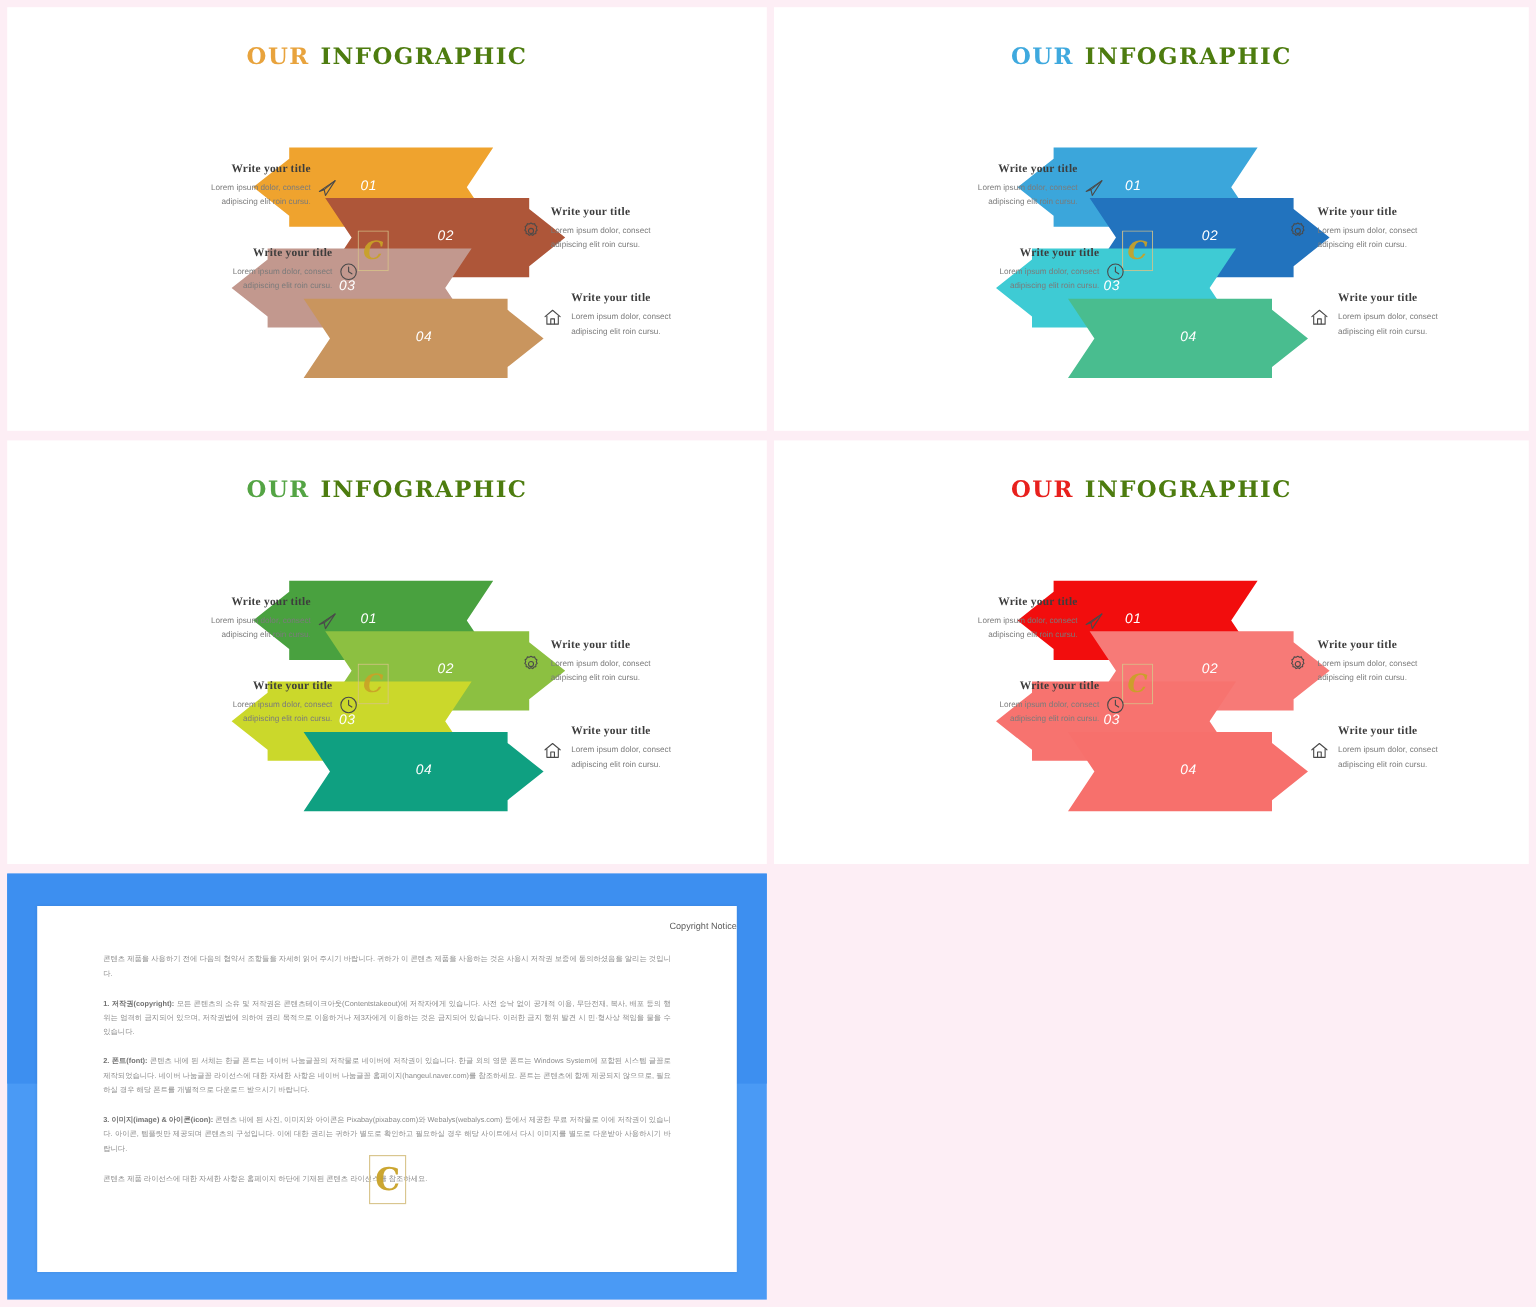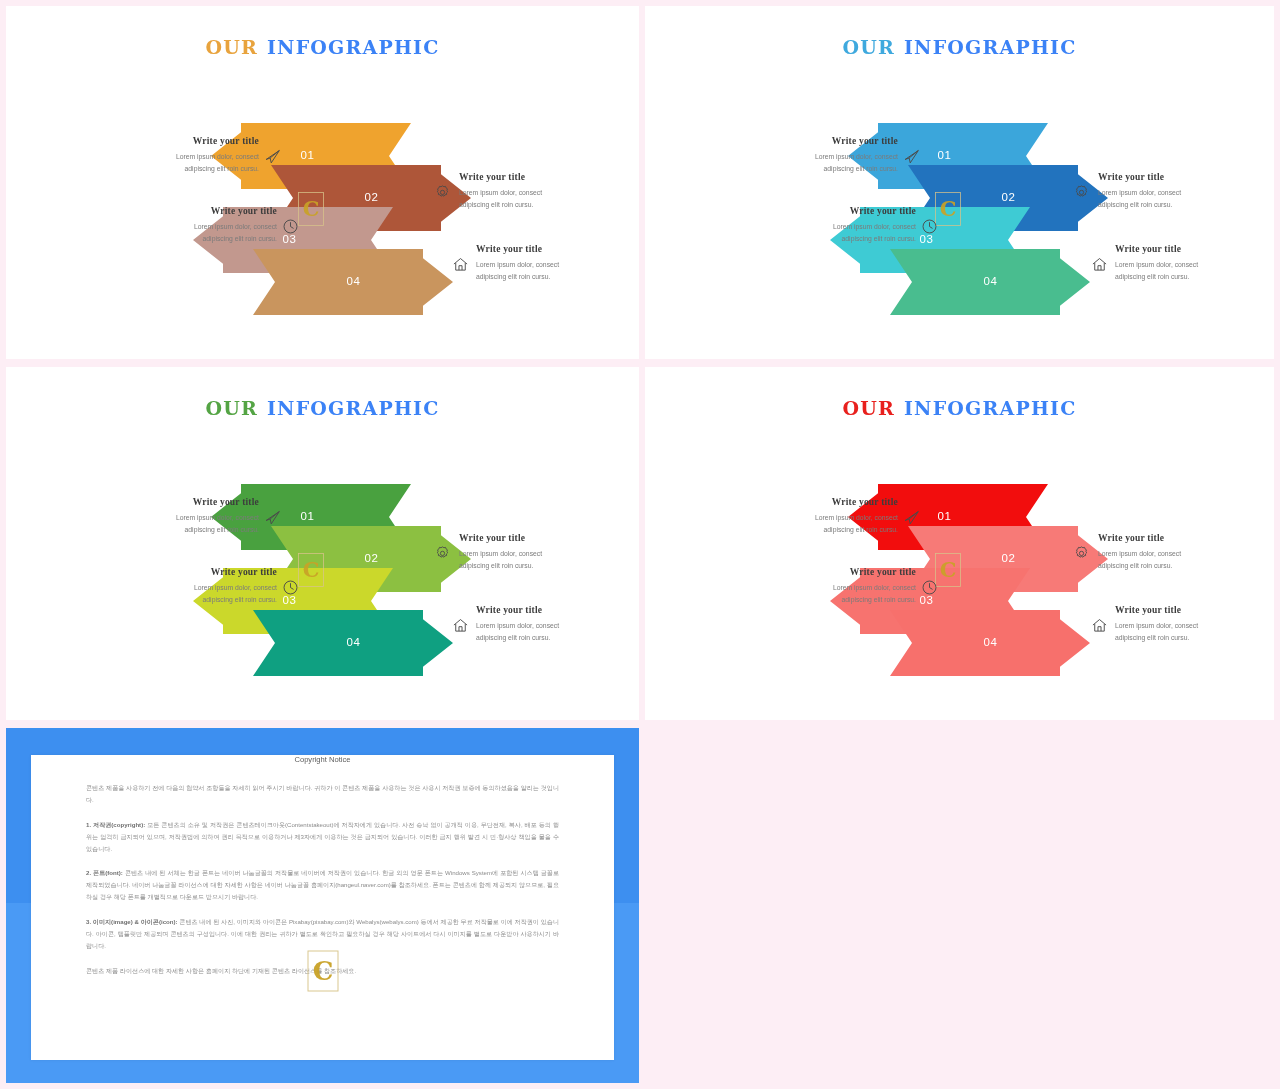--- a/index.html
+++ b/index.html
@@ -30,33 +30,33 @@
     top:30px;left:0;right:0;
     text-align:center;
     font-family:"DejaVu Serif", serif;
     font-size:19px;
     font-weight:bold;
     letter-spacing:1.2px;
     color:#3a3a3a;
     white-space:nowrap;
   }
   .slide-title .our{margin-right:9px;}
-  .slide-title .ig{color:#3b82f6;text-align:center;}
+  .slide-title .ig{color:#4d7c0f;text-align:center;}
 
   
   .diagram{
     position:absolute;
     left:0;top:60px;
     width:100%;height:290px;
   }
   .arrow-stage{
     position:absolute;
     left:50%;top:50%;
     transform:translate(-50%,-50%);
-    width:260px;height:180px;
+    width:260px;height:180px;font-style:italic;
   }
   .arrow{
     position:absolute;
     display:block;
   }
   .arrow svg{display:block;overflow:visible;}
   .arrow-num{
     position:absolute;
     color:#ffffff;
     font-size:11.5px;
@@ -138,24 +138,24 @@
   }
   .cp-title{
     text-align:center;
     font-size:11.5px;
     font-weight:bold;
     color:#2f2f2f;
     margin:29px 0 0 0;
     letter-spacing:.3px;
   }
   .cp-sub{
-    text-align:center;
+    text-align:right;
     font-size:7.6px;
     color:#5d5d5d;
-    margin:0 0 0 0;
+    margin:12px 0 0 0;
   }
   .cp-body{
     margin:18px 55px 0 55px;
     position:relative;
   }
   .cp-body p{
     margin:0 0 13px 0;
     font-size:6.1px;
     line-height:1.95;
     color:#8b8b8b;

